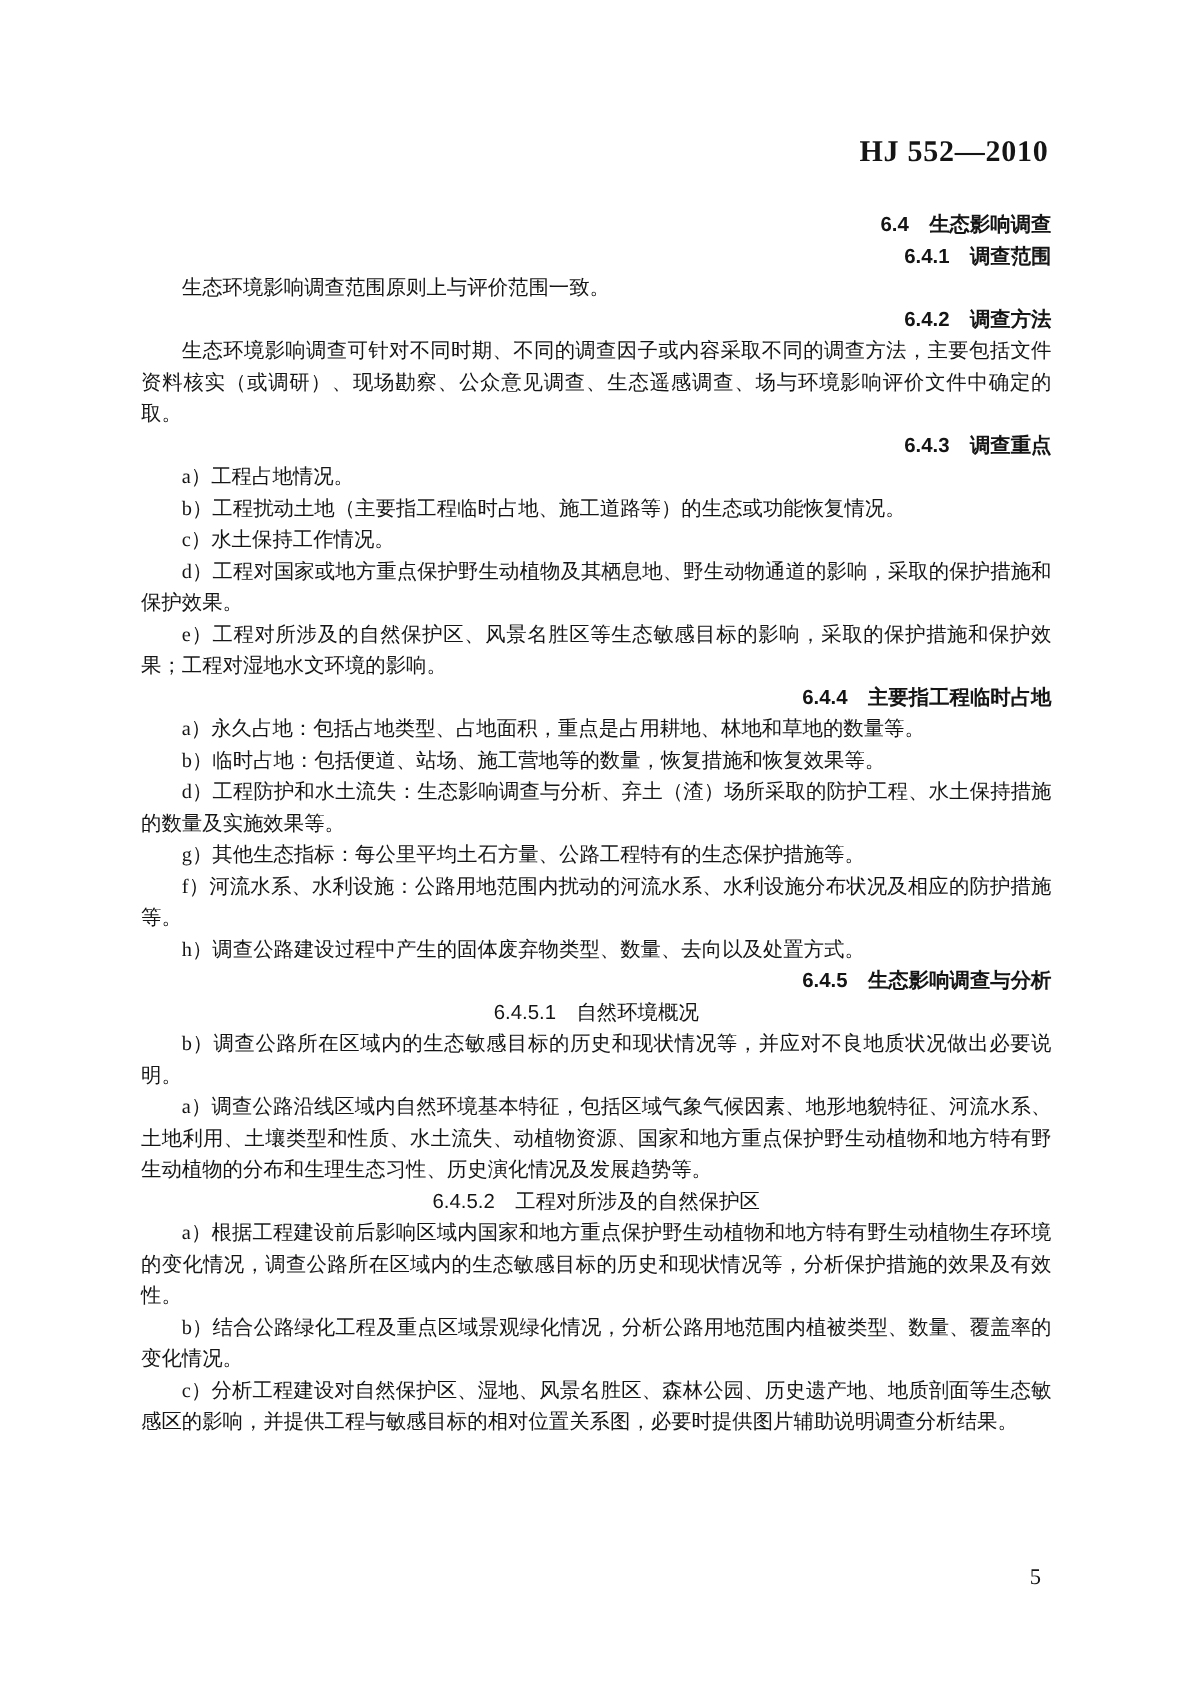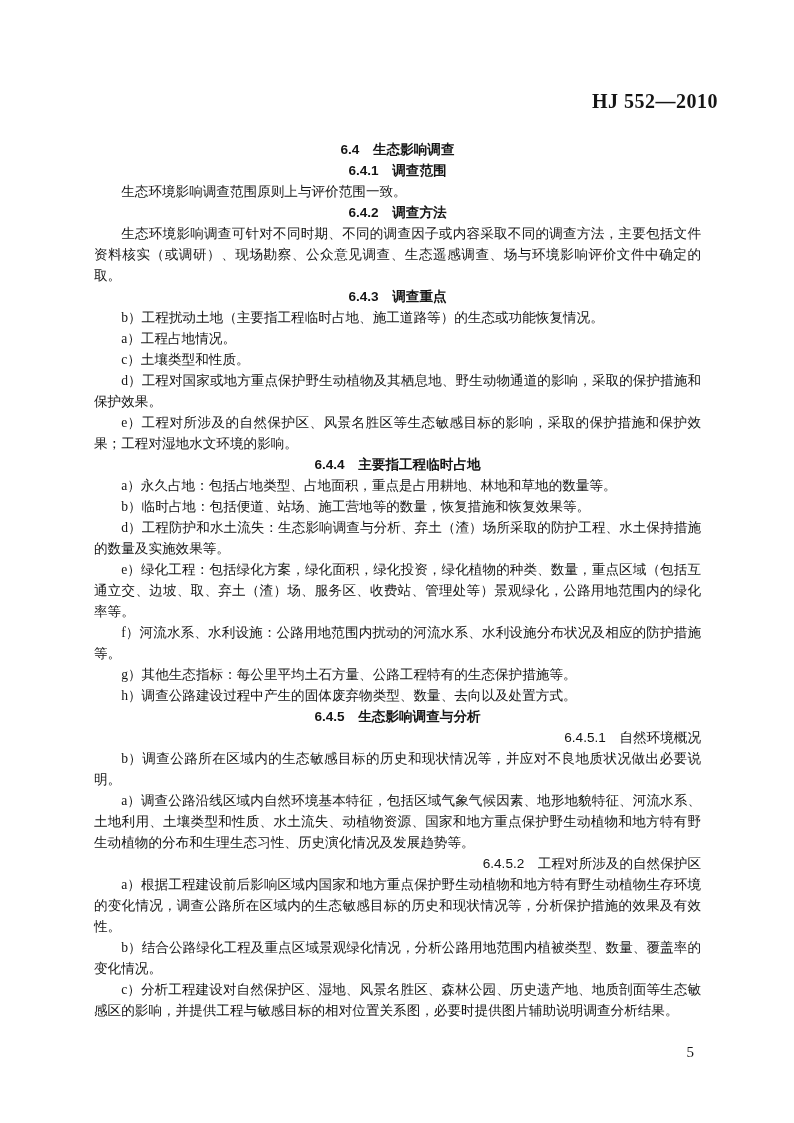--- a/index.html
+++ b/index.html
@@ -7,44 +7,44 @@
   body {
     width: 794px; height: 1123px;
     background: #ffffff;
     position: relative;
     font-family: "Liberation Serif", "DejaVu Serif", serif;
     color: #151515;
   }
   .page { position: absolute; inset: 0; overflow: hidden; }
   .doc-header {
     position: absolute;
-    top: 90px; right: 76px;
+    top: 90px; right: 95px;
     font-size: 20px;
     font-weight: bold;
     letter-spacing: 0.5px;
     font-family: "Liberation Serif", "DejaVu Serif", serif;
   }
   .doc-content {
     position: absolute;
     left: 94px; right: 93px; top: 139px;
     font-size: 13.6px;
     line-height: 21px;
     text-align: justify;
     word-break: break-all;
   }
   .doc-content > div { margin: 0; white-space: pre-wrap; }
   .h2 {
     font-family: "Liberation Sans", "DejaVu Sans", sans-serif;
     font-weight: bold;
-    text-align: center;
+    text-align: right;
   }
   .h3 {
     font-family: "Liberation Sans", "DejaVu Sans", sans-serif;
     font-weight: normal;
-    text-align: right;
+    text-align: center;
   }
   .p { text-indent: 2em; }
   .page-number {
     position: absolute;
     right: 100px; top: 1044px;
     font-size: 15px;
   }
 </style>
 </head>
 <body>
@@ -52,32 +52,31 @@
 <div class="page">
   <div class="doc-header">HJ 552—2010</div>
 
   <div class="doc-content" id="doc-content">
       <div class="h2">6.4　生态影响调查</div>
       <div class="h2">6.4.1　调查范围</div>
       <div class="p">生态环境影响调查范围原则上与评价范围一致。</div>
       <div class="h2">6.4.2　调查方法</div>
       <div class="p">生态环境影响调查可针对不同时期、不同的调查因子或内容采取不同的调查方法，主要包括文件资料核实（或调研）、现场勘察、公众意见调查、生态遥感调查、场与环境影响评价文件中确定的取。</div>
       <div class="h2">6.4.3　调查重点</div>
+      <div class="p">a）工程占地情况。</div>
       <div class="p">b）工程扰动土地（主要指工程临时占地、施工道路等）的生态或功能恢复情况。</div>
-      <div class="p">a）工程占地情况。</div>
-      <div class="p">c）土壤类型和性质。</div>
+      <div class="p">c）水土保持工作情况。</div>
       <div class="p">d）工程对国家或地方重点保护野生动植物及其栖息地、野生动物通道的影响，采取的保护措施和保护效果。</div>
       <div class="p">e）工程对所涉及的自然保护区、风景名胜区等生态敏感目标的影响，采取的保护措施和保护效果；工程对湿地水文环境的影响。</div>
       <div class="h2">6.4.4　主要指工程临时占地</div>
       <div class="p">a）永久占地：包括占地类型、占地面积，重点是占用耕地、林地和草地的数量等。</div>
       <div class="p">b）临时占地：包括便道、站场、施工营地等的数量，恢复措施和恢复效果等。</div>
       <div class="p">d）工程防护和水土流失：生态影响调查与分析、弃土（渣）场所采取的防护工程、水土保持措施的数量及实施效果等。</div>
-      <div class="p">e）绿化工程：包括绿化方案，绿化面积，绿化投资，绿化植物的种类、数量，重点区域（包括互通立交、边坡、取、弃土（渣）场、服务区、收费站、管理处等）景观绿化，公路用地范围内的绿化率等。</div>
+      <div class="p">g）其他生态指标：每公里平均土石方量、公路工程特有的生态保护措施等。</div>
       <div class="p">f）河流水系、水利设施：公路用地范围内扰动的河流水系、水利设施分布状况及相应的防护措施等。</div>
-      <div class="p">g）其他生态指标：每公里平均土石方量、公路工程特有的生态保护措施等。</div>
       <div class="p">h）调查公路建设过程中产生的固体废弃物类型、数量、去向以及处置方式。</div>
       <div class="h2">6.4.5　生态影响调查与分析</div>
       <div class="h3">6.4.5.1　自然环境概况</div>
       <div class="p">b）调查公路所在区域内的生态敏感目标的历史和现状情况等，并应对不良地质状况做出必要说明。</div>
       <div class="p">a）调查公路沿线区域内自然环境基本特征，包括区域气象气候因素、地形地貌特征、河流水系、土地利用、土壤类型和性质、水土流失、动植物资源、国家和地方重点保护野生动植物和地方特有野生动植物的分布和生理生态习性、历史演化情况及发展趋势等。</div>
       <div class="h3">6.4.5.2　工程对所涉及的自然保护区</div>
       <div class="p">a）根据工程建设前后影响区域内国家和地方重点保护野生动植物和地方特有野生动植物生存环境的变化情况，调查公路所在区域内的生态敏感目标的历史和现状情况等，分析保护措施的效果及有效性。</div>
       <div class="p">b）结合公路绿化工程及重点区域景观绿化情况，分析公路用地范围内植被类型、数量、覆盖率的变化情况。</div>
       <div class="p">c）分析工程建设对自然保护区、湿地、风景名胜区、森林公园、历史遗产地、地质剖面等生态敏感区的影响，并提供工程与敏感目标的相对位置关系图，必要时提供图片辅助说明调查分析结果。</div>
     </div>

